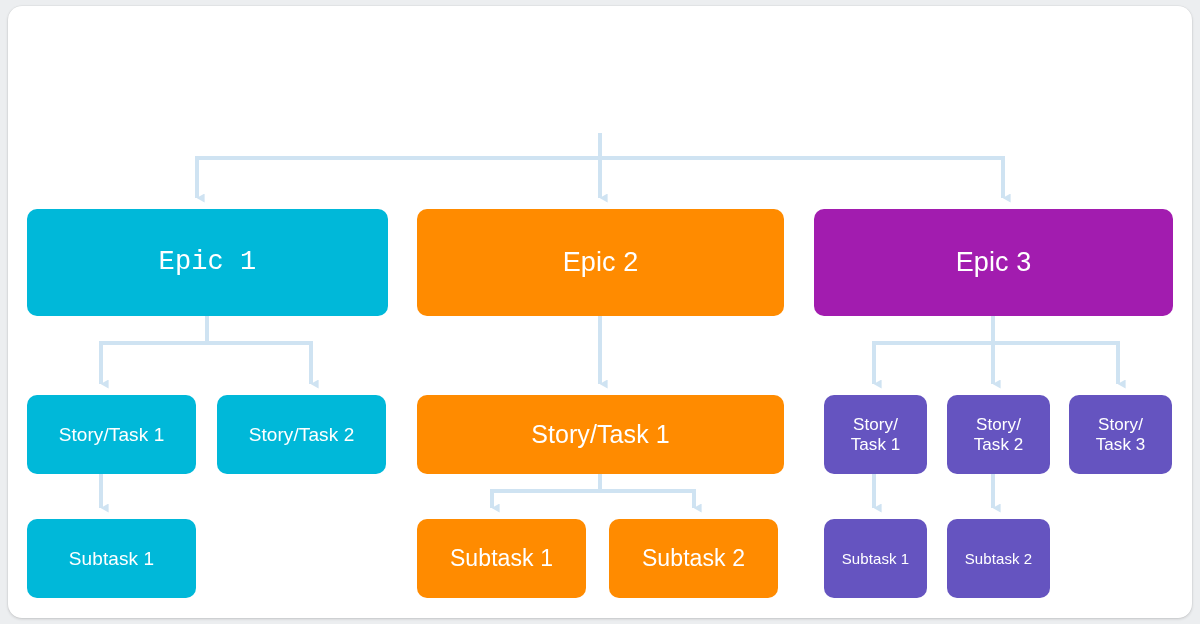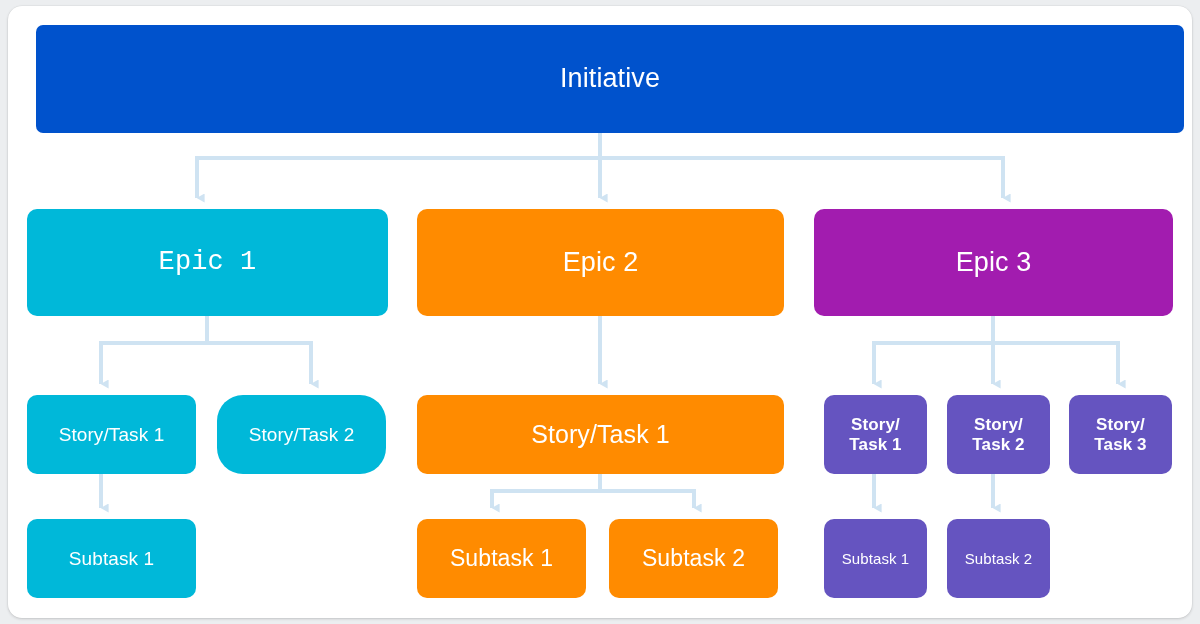--- a/index.html
+++ b/index.html
@@ -47,21 +47,21 @@
     letter-spacing: 0.1px;
     border-radius: 10px;
     padding: 2px 6px;
     white-space: pre-line;
   }
   .node.initiative { border-radius: 7px; }
   .lvl-initiative { font-size: 27px; }
   .lvl-epic       { font-size: 27px; }
   .lvl-story-lg   { font-size: 25px; }
   .lvl-story-md   { font-size: 19px; }
-  .lvl-story-sm   { font-size: 17px; font-weight: bold; }
+  .lvl-story-sm   { font-size: 17px; }
   .lvl-sub-lg     { font-size: 23px; }
   .lvl-sub-md     { font-size: 19px; }
   .lvl-sub-sm     { font-size: 15px; }
 </style>
 </head>
 <body>
 
 <div id="stage" style="background: rgb(236, 238, 240);">
   <div id="card" style="background: rgb(255, 255, 255);">
 
@@ -111,28 +111,27 @@
       </g>
 
       <g>
         <path d="M866,468 L866,502" stroke="#cfe3f2" stroke-width="4" fill="none" marker-end="url(#arrowhead)"></path>
       </g>
       <g>
         <path d="M985,468 L985,502" stroke="#cfe3f2" stroke-width="4" fill="none" marker-end="url(#arrowhead)"></path>
       </g>
     </svg>
 
-    <div class="node initiative lvl-initiative" style="left: 28px; top: 19px; width: 1148px; height: 108px; background: rgb(0, 82, 204);">Initiative</div>
 
     <div class="node lvl-epic" style="left: 19px; top: 203px; width: 361px; height: 107px; background: rgb(0, 184, 217); font-family: Liberation Mono, monospace;">Epic 1</div>
     <div class="node lvl-epic" style="left: 409px; top: 203px; width: 367px; height: 107px; background: rgb(255, 139, 0);">Epic 2</div>
     <div class="node lvl-epic" style="left: 806px; top: 203px; width: 359px; height: 107px; background: #a21caf;">Epic 3</div>
 
     <div class="node lvl-story-md" style="left: 19px; top: 389px; width: 169px; height: 79px; background: rgb(0, 184, 217);">Story/Task 1</div>
-    <div class="node lvl-story-md" style="left: 209px; top: 389px; width: 169px; height: 79px; background: rgb(0, 184, 217); border-radius: 26px;">Story/Task 2</div>
+    <div class="node lvl-story-md" style="left: 209px; top: 389px; width: 169px; height: 79px; background: rgb(0, 184, 217);">Story/Task 2</div>
     <div class="node lvl-sub-md" style="left: 19px; top: 513px; width: 169px; height: 79px; background: rgb(0, 184, 217);">Subtask 1</div>
 
     <div class="node lvl-story-lg" style="left: 409px; top: 389px; width: 367px; height: 79px; background: rgb(255, 139, 0);">Story/Task 1</div>
     <div class="node lvl-sub-lg" style="left: 409px; top: 513px; width: 169px; height: 79px; background: rgb(255, 139, 0);">Subtask 1</div>
     <div class="node lvl-sub-lg" style="left: 601px; top: 513px; width: 169px; height: 79px; background: rgb(255, 139, 0);">Subtask 2</div>
 
     <div class="node lvl-story-sm" style="left: 816px; top: 389px; width: 103px; height: 79px; background: rgb(101, 84, 192);">Story/
 Task 1</div>
     <div class="node lvl-story-sm" style="left: 939px; top: 389px; width: 103px; height: 79px; background: rgb(101, 84, 192);">Story/
 Task 2</div>

